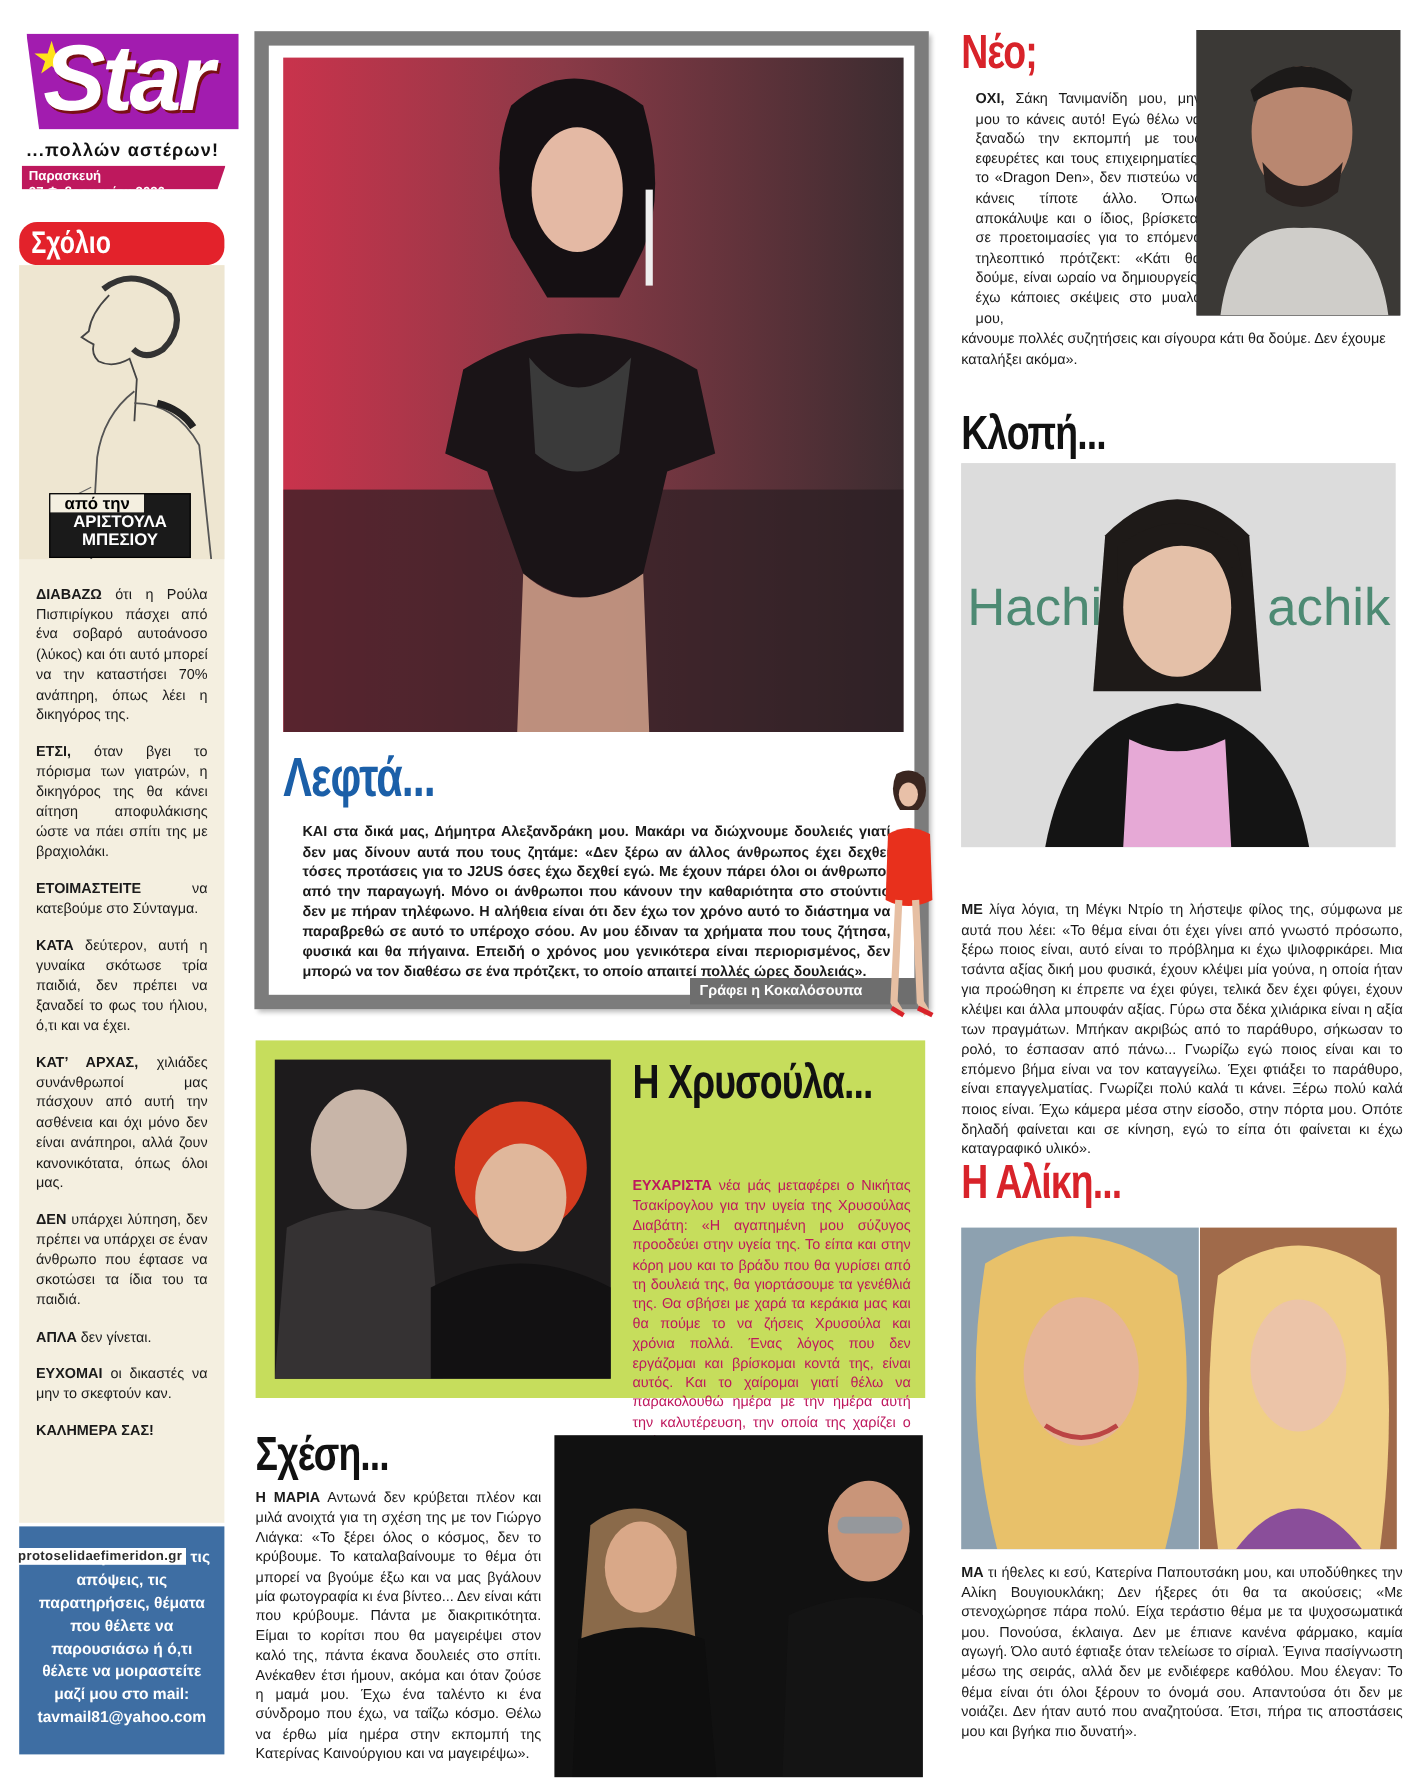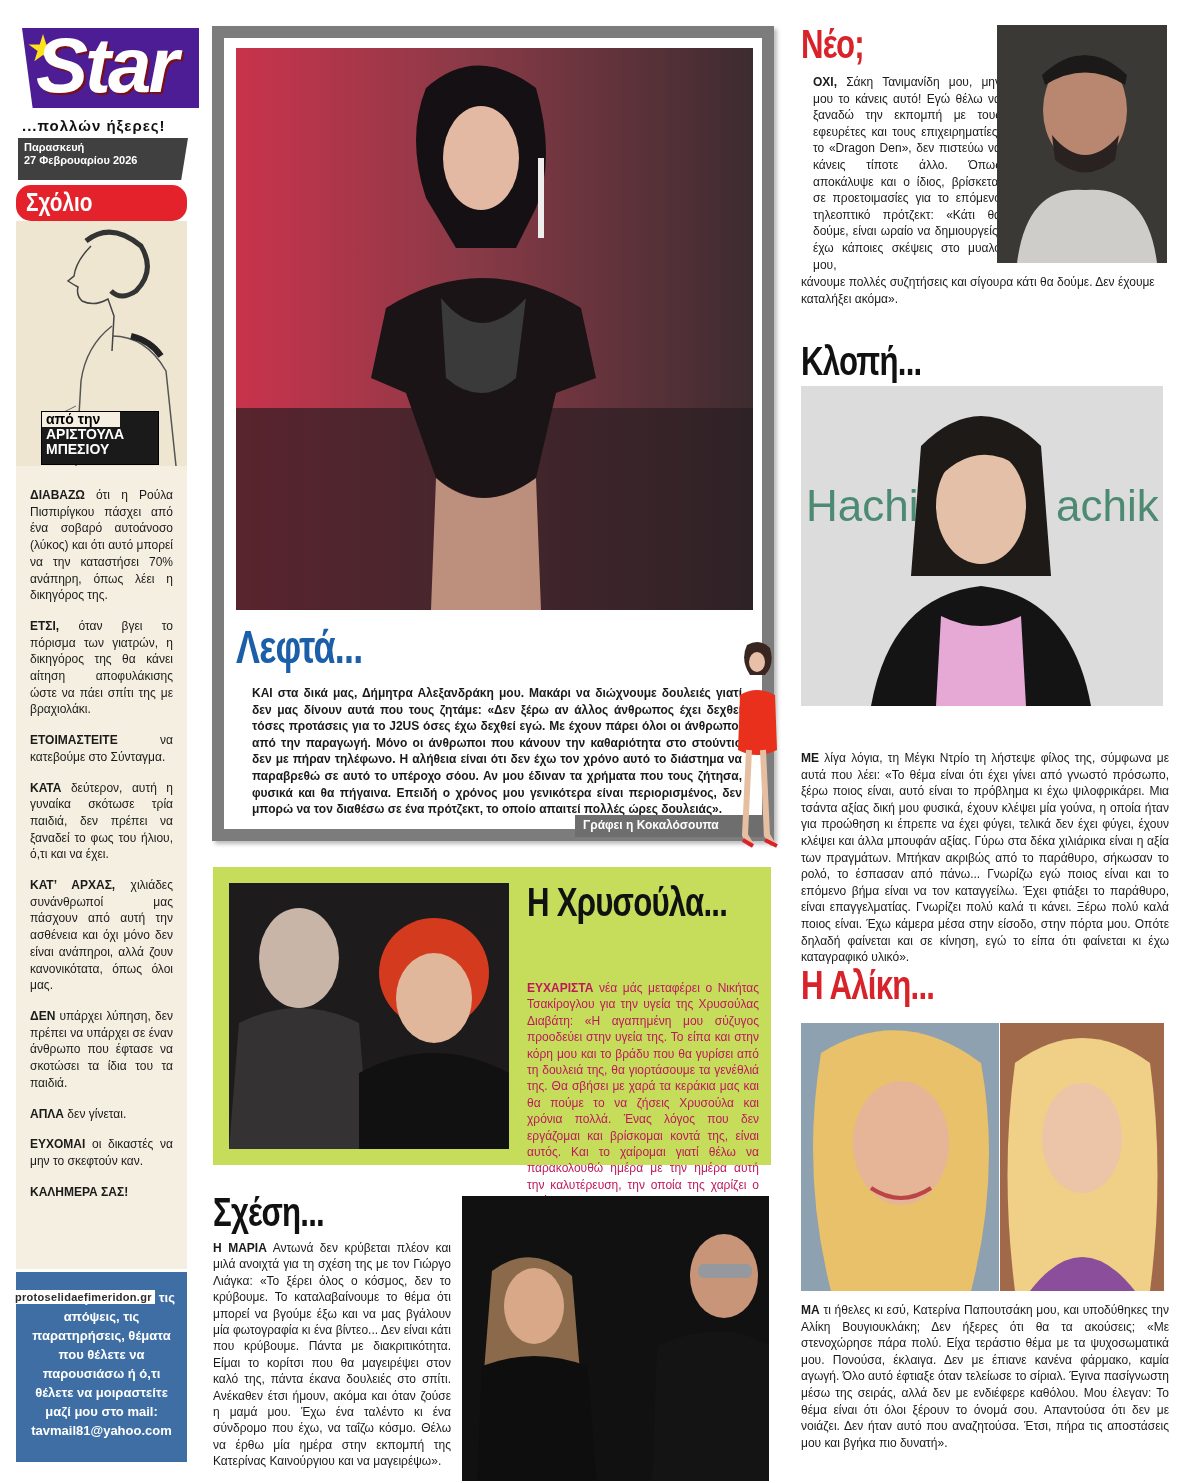--- a/index.html
+++ b/index.html
@@ -2,29 +2,29 @@
 <html><head>
 <meta charset="utf-8">
 <style>
   * { box-sizing: border-box; margin: 0; padding: 0; }
   html, body { width: 1177px; height: 1483px; background: #ffffff; overflow: hidden; }
   body { position: relative; font-family: "Liberation Sans", sans-serif; color: #1a1a1a; }
 
   .abs { position: absolute; }
 
   
-  .logo { left: 22px; top: 28px; width: 177px; height: 80px; background: #4c1d95; clip-path: polygon(0 0, 100% 0, 100% 100%, 6% 100%); overflow: hidden; }
+  .logo { left: 22px; top: 28px; width: 177px; height: 80px; background: #a21caf; clip-path: polygon(0 0, 100% 0, 100% 100%, 6% 100%); overflow: hidden; }
   .logo-text { position: absolute; left: 14px; top: -8px; font-family: "Liberation Sans", sans-serif; font-weight: bold; font-style: italic; font-size: 78px; color: #ffffff; letter-spacing: -3px; text-shadow: 2px 2px 0 #7a0f14; }
   .logo-star { position: absolute; left: 6px; top: 6px; width: 30px; height: 30px; background: #ffe21a; clip-path: polygon(50% 0%, 61% 35%, 98% 35%, 68% 57%, 79% 91%, 50% 70%, 21% 91%, 32% 57%, 2% 35%, 39% 35%); }
   .tagline { left: 22px; top: 117px; font-size: 15px; font-weight: bold; letter-spacing: 1px; color: #111; }
-  .datebox { left: 18px; top: 138px; width: 170px; height: 42px; background: #404040; color: #fff; font-size: 11px; line-height: 13px; padding: 3px 6px; font-weight: bold; clip-path: polygon(0 0, 100% 0, 96% 100%, 0 100%); }
+  .datebox { left: 18px; top: 138px; width: 170px; height: 20px; background: #be185d; color: #fff; font-size: 11px; line-height: 13px; padding: 3px 6px; font-weight: bold; clip-path: polygon(0 0, 100% 0, 96% 100%, 0 100%); }
   .schol-head { left: 16px; top: 185px; width: 171px; height: 36px; background: #e3222b; color: #fff; font-size: 26px; padding: 2px 10px; font-weight: bold; border-radius: 15px; }
   .schol-body { left: 16px; top: 221px; width: 171px; height: 1048px; background: #f4efe0; }
   .sketch { left: 16px; top: 221px; width: 171px; height: 245px; background: #eee6d1; overflow: hidden; }
-  .byline { left: 41px; top: 411px; width: 118px; height: 54px; background: #1a1a1a; color: #fff; font-weight: bold; line-height: 15px; padding: 1px 4px; border: 1px solid #000; }
+  .byline { left: 41px; top: 411px; width: 118px; height: 54px; background: #1a1a1a; color: #fff; font-weight: bold; line-height: 15px; padding: 1px 4px; border: 1px solid #000; text-align: center; }
   .byline .small { display: block; background: #f4efe0; color: #000; margin: -1px -4px 0 -4px; padding: 0 4px; font-size: 14px; width: 78px; }
   .byline .name { display: block; font-size: 14px; }
   .col-text { left: 30px; top: 487px; width: 143px; font-size: 12px; line-height: 16.7px; color: #1a1a1a; }
   .col-text p { margin-bottom: 14px; text-align: justify; }
   .col-text b { font-weight: bold; }
   .mailbox { left: 16px; top: 1272px; width: 171px; height: 190px; background: #3e6ea3; color: #fff; text-align: center; font-size: 13px; font-weight: bold; line-height: 19px; padding: 16px 6px; }
   .watermark { left: 12px; top: 1290px; background: #ffffff; color: #2c2c2c; font-size: 11px; font-weight: bold; padding: 1px 3px; letter-spacing: 0.3px; }
 
   
   .frame { left: 212px; top: 26px; width: 562px; height: 815px; border: 12px solid #7c7c7c; background: #fff; box-shadow: 3px 3px 4px #bbb; }
@@ -55,21 +55,21 @@
   .aliki-photo2 { left: 1000px; top: 1023px; width: 164px; height: 268px; background: #a06a4a; overflow: hidden; }
   .aliki-text { left: 801px; top: 1302px; width: 368px; font-size: 12px; line-height: 16.6px; color: #1a1a1a; text-align: justify; }
 </style>
 </head>
 <body>
 
 <div class="abs logo">
   <span class="logo-star"></span>
   <span class="logo-text">Star</span>
 </div>
-<div class="abs tagline">...πολλών ήξερες!</div>
+<div class="abs tagline">...πολλών αστέρων!</div>
 <div class="abs datebox">
   <div>Παρασκευή</div>
   <div>27 Φεβρουαρίου 2026</div>
 </div>
 
 <div class="abs schol-head"><span style="display:inline-block;transform:scaleX(0.8);transform-origin:left;">Σχόλιο</span></div>
 <div class="abs schol-body"></div>
 <div class="abs sketch">
   <svg width="171" height="245" viewBox="0 0 171 245">
     <path d="M70 20 Q95 0 125 25 Q140 50 120 70 Q105 80 95 70" fill="none" stroke="#333" stroke-width="5"></path>

